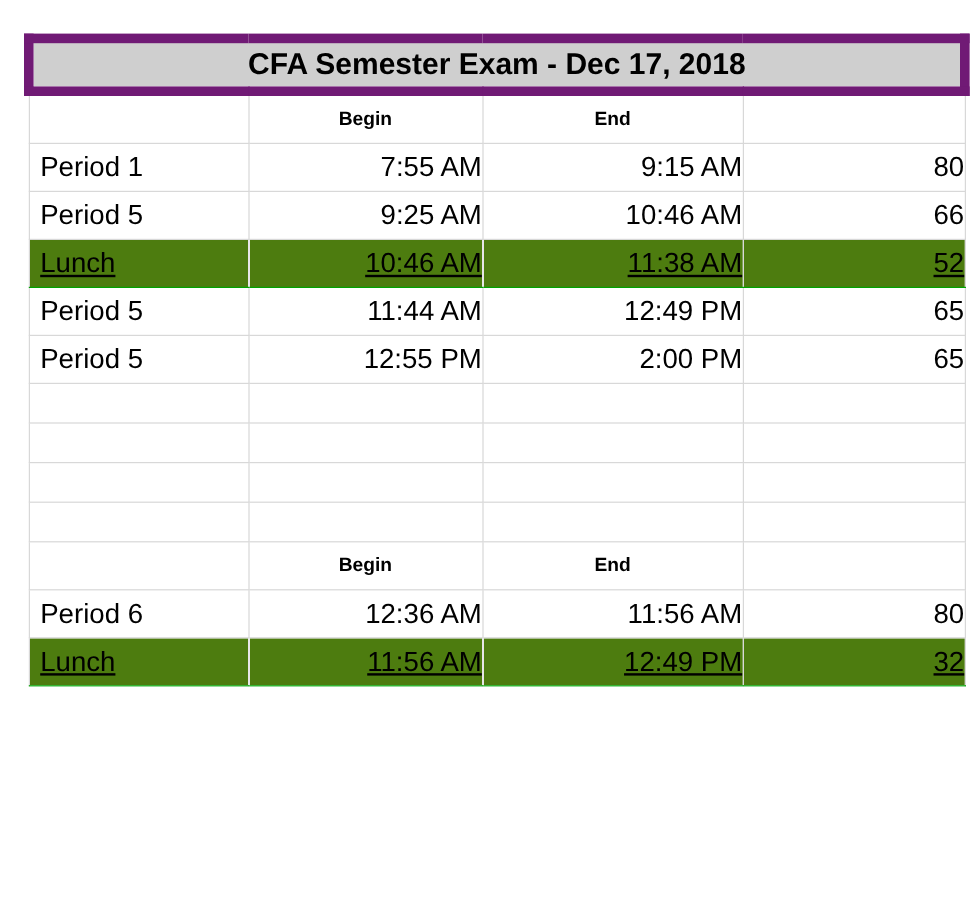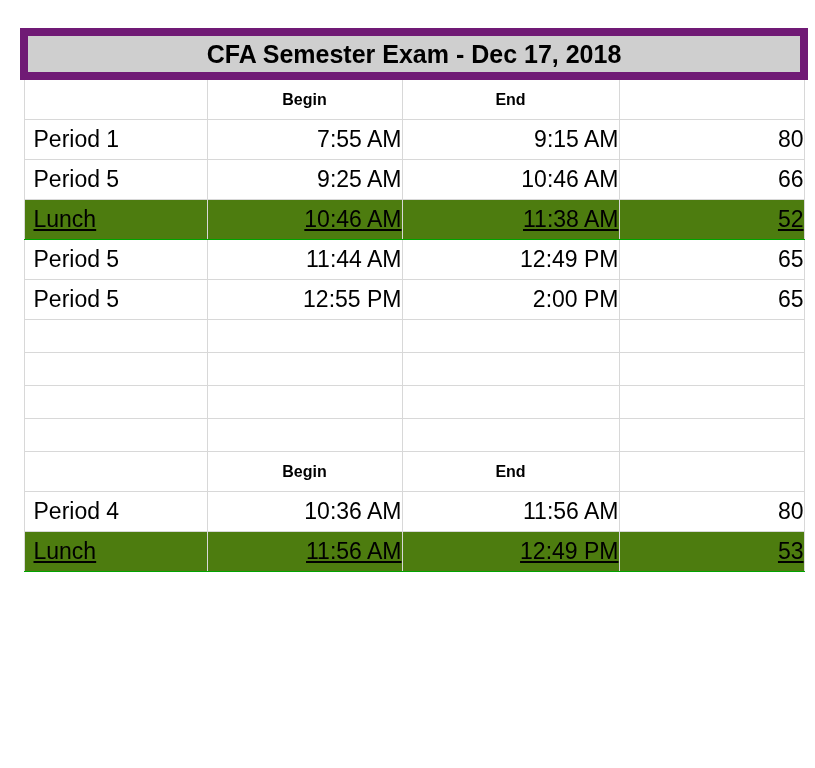--- a/index.html
+++ b/index.html
@@ -141,26 +141,26 @@
           <td></td>
           <td></td>
         </tr>
         <tr class="header-row">
           <td class="label"></td>
           <td class="c">Begin</td>
           <td class="c">End</td>
           <td class="c"></td>
         </tr>
         <tr class="data-row">
-          <td class="label">Period 4</td>
-          <td class="c">10:36 AM</td>
+          <td class="label">Period 6</td>
+          <td class="c">12:36 AM</td>
           <td class="c">11:56 AM</td>
           <td class="c">80</td>
         </tr>
         <tr class="data-row hl">
           <td class="label">Lunch</td>
           <td class="c">11:56 AM</td>
           <td class="c">12:49 PM</td>
-          <td class="c">53</td>
+          <td class="c">32</td>
         </tr>
       </tbody>
   </table>
 </div>
 
 </body></html>

